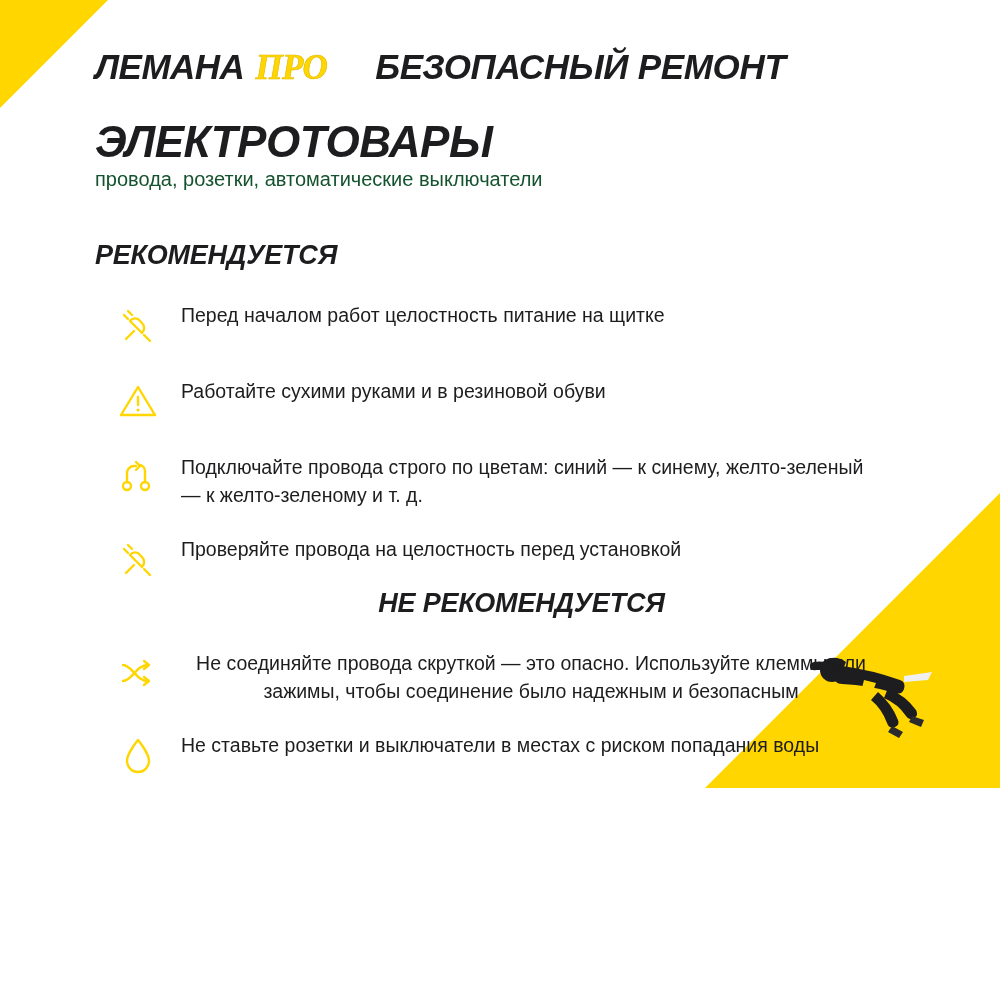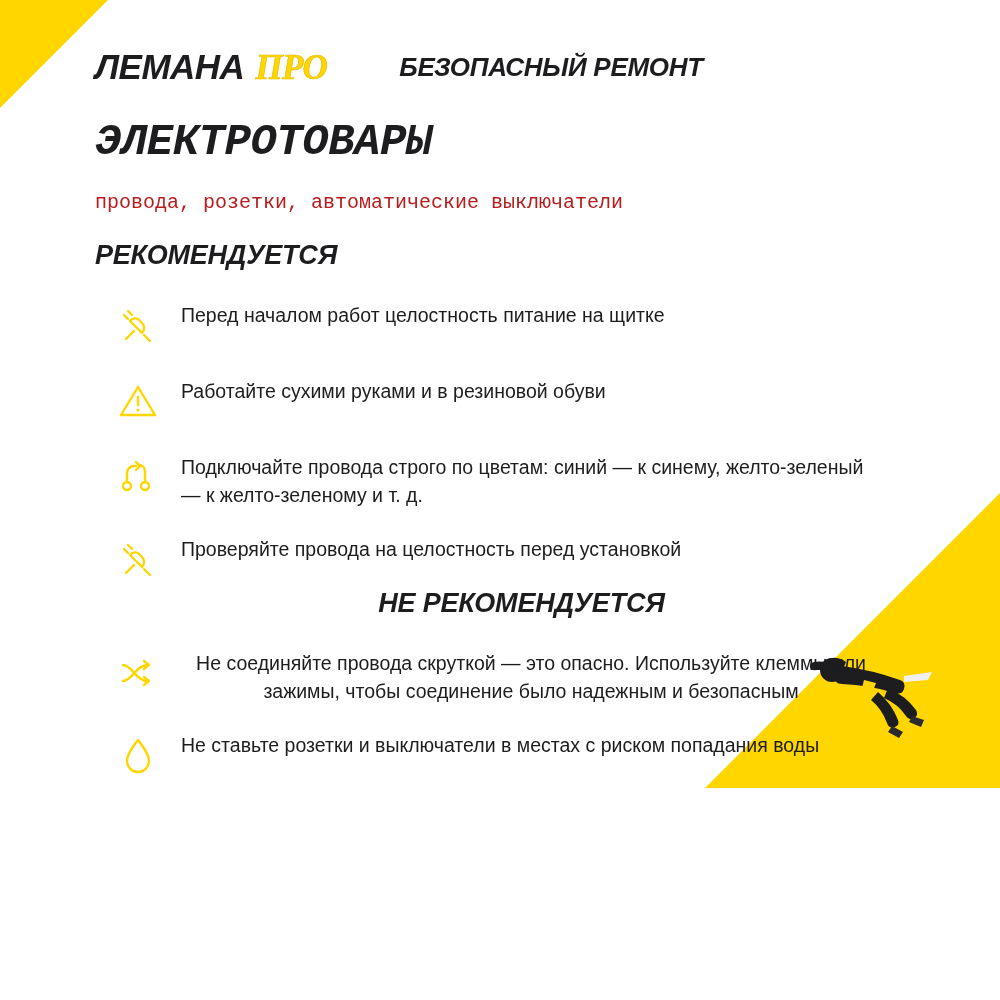--- a/index.html
+++ b/index.html
@@ -66,50 +66,49 @@
     font-weight: 900;
   }
   .logo-pro {
     font-size: 35px;
     color: #ffd600;
     font-weight: 900;
     font-family: Liberation Serif, serif;
     -webkit-text-stroke: 0.6px #e0b900;
   }
   .header-title {
-    margin-left: 72px;
-    font-size: 26px;
+    margin-left: 48px;
+    font-size: 35px;
     font-weight: 900;
     font-style: italic;
     color: #1d1d1f;
     letter-spacing: -0.3px;
     white-space: nowrap;
   }
 
   
   .title-block {
     position: absolute;
     top: 118px;
     left: 95px;
     right: 60px;
-    font-family: Liberation Mono, monospace;
   }
   .main-title {
     font-size: 44px;
     font-weight: 900;
     font-style: italic;
     color: #1d1d1f;
     letter-spacing: -0.5px;
     margin: 0;
     line-height: 1.1;
   }
   .subtitle {
-    margin-top: 25px;
+    margin-top: 2px;
     font-size: 20px;
-    color: #b91c1c;
+    color: #14532d;
     font-weight: 400;
   }
 
   
   .section {
     position: absolute;
     left: 95px;
     right: 52px;
   }
   .section-rec { top: 240px; }

